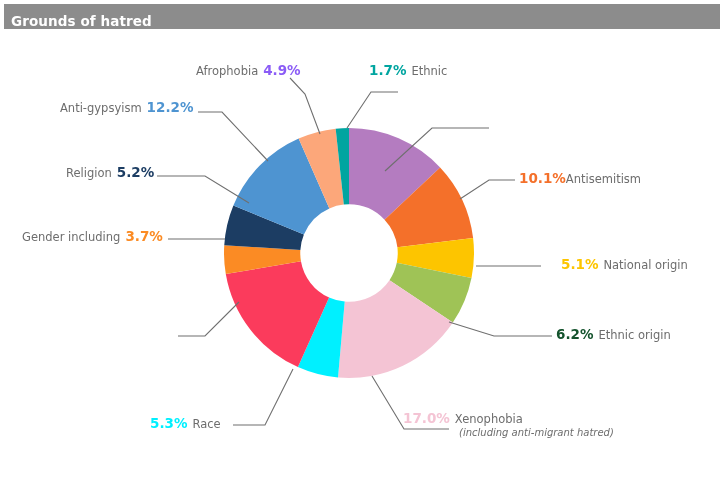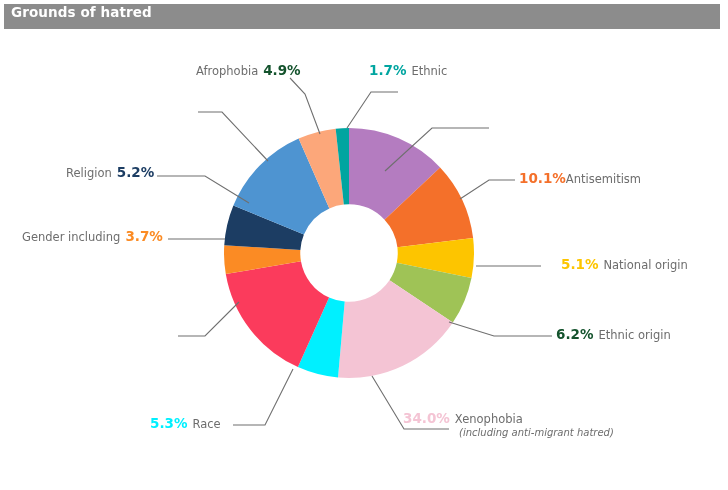--- a/index.html
+++ b/index.html
@@ -9,21 +9,21 @@
     font-family:"DejaVu Sans", sans-serif;
     overflow:hidden;
     position:relative;
   }
   #chart-root{position:relative;width:728px;height:490px;}
 
   
   .title-bar{
     position:absolute;left:4px;top:4px;width:716px;height:25px;
     background:#8c8c8c;
-    display:flex;align-items:flex-start;
+    display:flex;align-items:flex-end;
   }
   .title-bar .title-text{
     color:#ffffff;font-weight:bold;font-size:13.5px;
     padding-left:7px;letter-spacing:0.1px;
     font-family:"DejaVu Sans", sans-serif;
     white-space:nowrap;
   }
 
   
   svg#donut-svg{position:absolute;left:0;top:0;width:728px;height:490px;}
@@ -100,28 +100,31 @@
 
       <polyline class="leader" points="249,203 205,176 157,176"></polyline>
 
       <polyline class="leader" points="268,161 222,112 198,112"></polyline>
 
       <polyline class="leader" points="320,134 305,94 290,78"></polyline>
     </g>
   </svg>
 
   <div class="lbl left" style="left:196px;top:63px;">
-    <span class="nm">Afrophobia</span><span class="sp"></span><span class="pct" style="color:#14532d;">4.9%</span>
+    <span class="nm">Afrophobia</span><span class="sp"></span><span class="pct" style="color:#8b5cf6;">4.9%</span>
   </div>
 
   <div class="lbl right" style="left:369px;top:63px;">
     <span class="pct" style="color:#00a5a0;">1.7%</span><span class="sp"></span><span class="nm">Ethnic</span>
   </div>
 
 
+  <div class="lbl left" style="left:60px;top:100px;">
+    <span class="nm">Anti-gypsyism</span><span class="sp"></span><span class="pct" style="color:#4e94d1;">12.2%</span>
+  </div>
 
   <div class="lbl right" style="left:519px;top:171px;">
     <span class="pct" style="color:#f4702a;">10.1%</span><span class="nm">Antisemitism</span>
   </div>
 
   <div class="lbl left" style="left:66px;top:165px;">
     <span class="nm">Religion</span><span class="sp"></span><span class="pct" style="color:#1c3d63;">5.2%</span>
   </div>
 
   <div class="lbl right" style="left:545px;top:257px;margin-left:16px;">
@@ -131,21 +134,21 @@
   <div class="lbl left" style="left:22px;top:229px;">
     <span class="nm">Gender including</span><span class="sp"></span><span class="pct" style="color:#fb8b24;">3.7%</span>
   </div>
 
   <div class="lbl right" style="left:556px;top:327px;">
     <span class="pct" style="color:#14532d;">6.2%</span><span class="sp"></span><span class="nm">Ethnic origin</span>
   </div>
 
 
   <div class="lbl right" style="left:403px;top:411px;">
-    <span class="pct" style="color:#f4c4d4;">34.0%</span><span class="sp"></span><span class="nm nowrap">Xenophobia</span>
+    <span class="pct" style="color:#f4c4d4;">17.0%</span><span class="sp"></span><span class="nm nowrap">Xenophobia</span>
     <span class="nm2" style="margin-left:56px;">(including anti-migrant hatred)</span>
   </div>
 
   <div class="lbl left" style="left:150px;top:416px;">
     <span class="pct" style="color:#00f0ff;">5.3%</span><span class="sp"></span><span class="nm">Race</span>
   </div>
 
 </div>
 
 </body></html>

